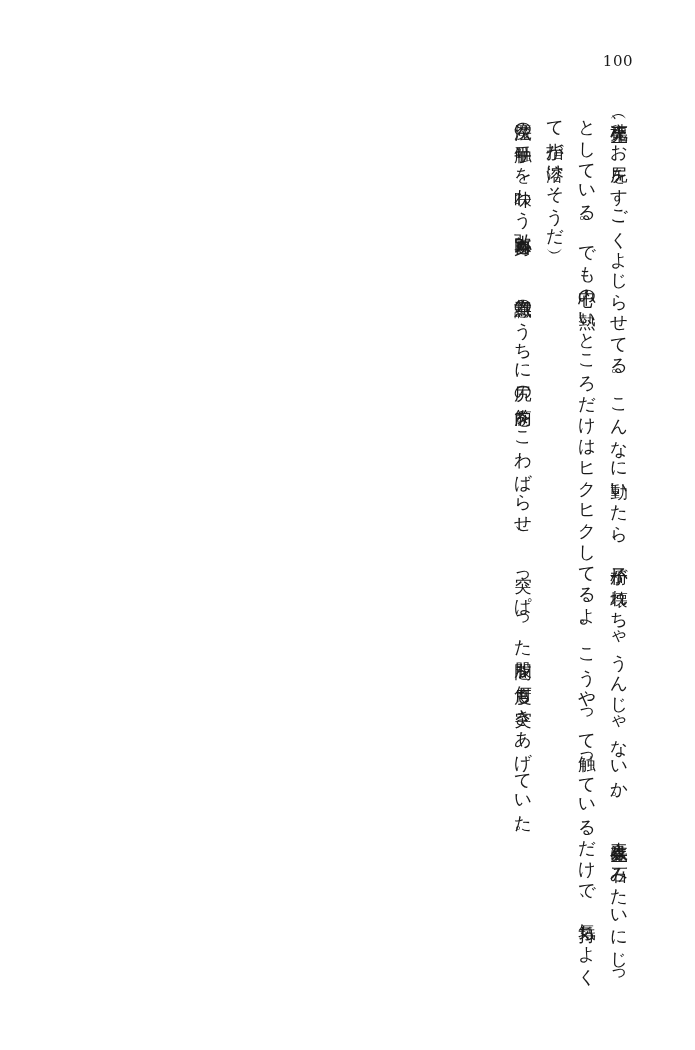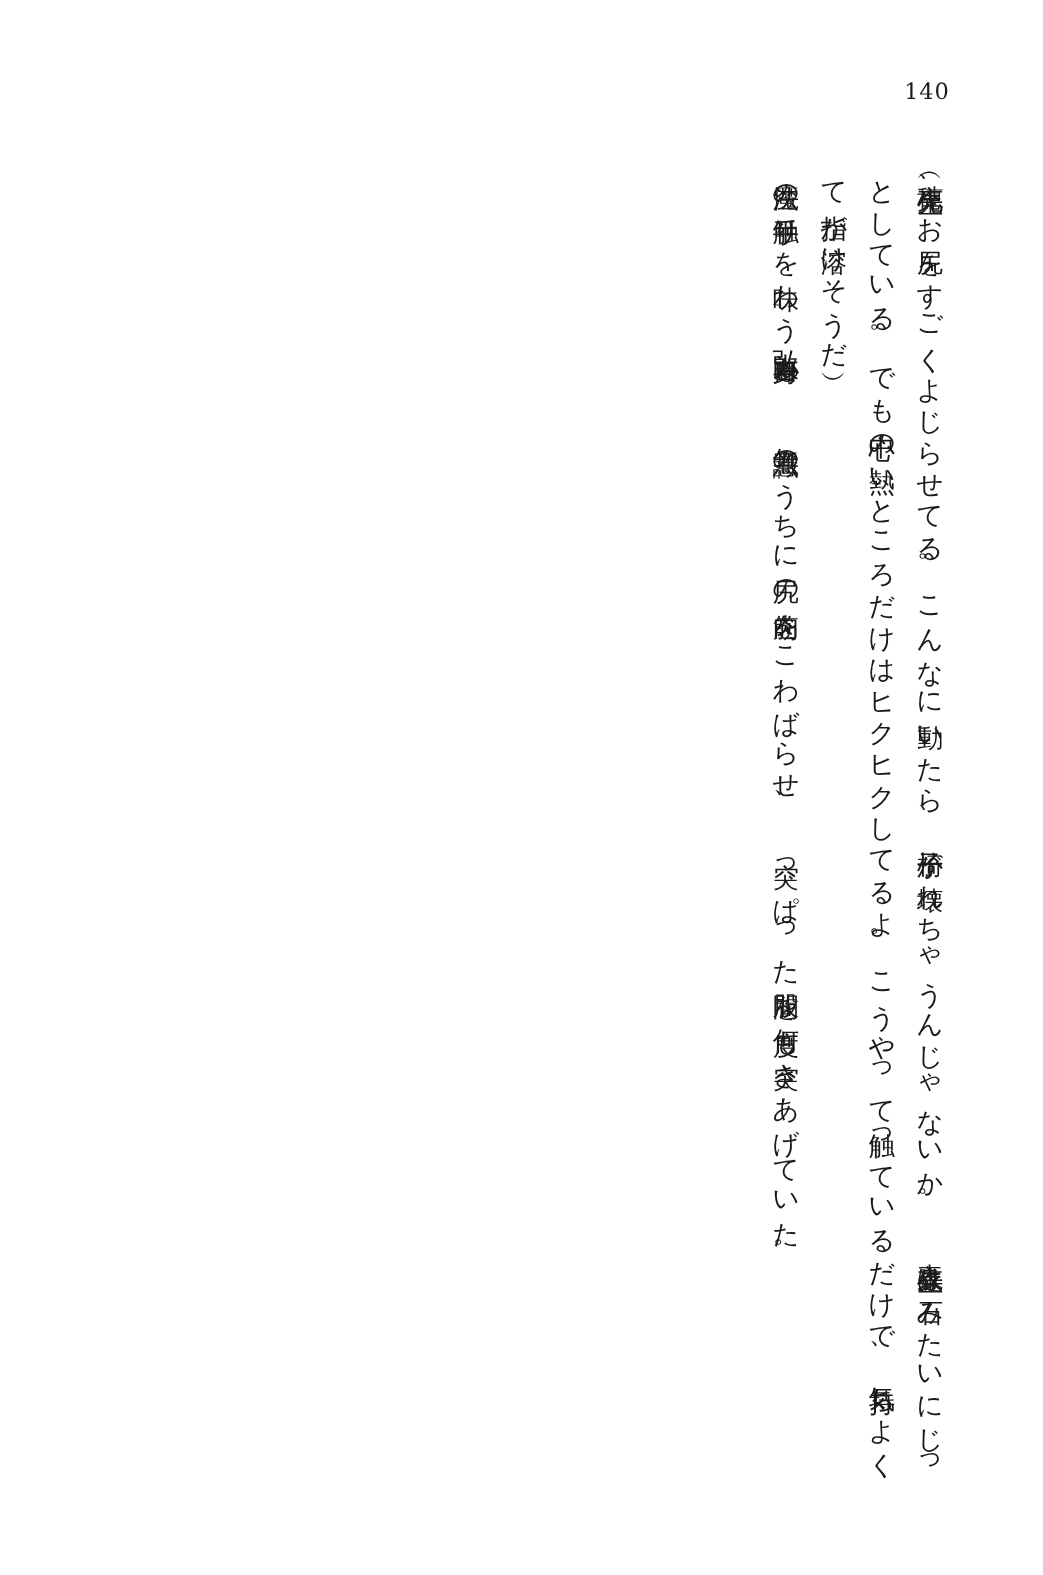--- a/index.html
+++ b/index.html
@@ -43,16 +43,16 @@
     color: #1a1a1a;
     text-align: left;
     font-family: "DejaVu Serif", "Liberation Serif", serif;
     white-space: pre-wrap;
   }
 </style>
 </head>
 <body>
 
 <div class="page">
-  <div class="page-number">140</div>
+  <div class="page-number">100</div>
   <div class="body-text">（充穂先生、お尻をすごくよじらせてる。こんなに動いたら、椅子が壊れちゃうんじゃないか。　真衣先生は石みたいにじっとしている。でも中心の熱いところだけはヒクヒクしてるよ。こうやって触っているだけで、気持ちよくて指が溶けそうだ）
 魔法の手触りを味わう弘太郎自身も、　無意識のうちに尻の筋肉をこわばらせ、　突っぱった股間を何度も突きあげていた。</div>
 </div>
 
 </body></html>

